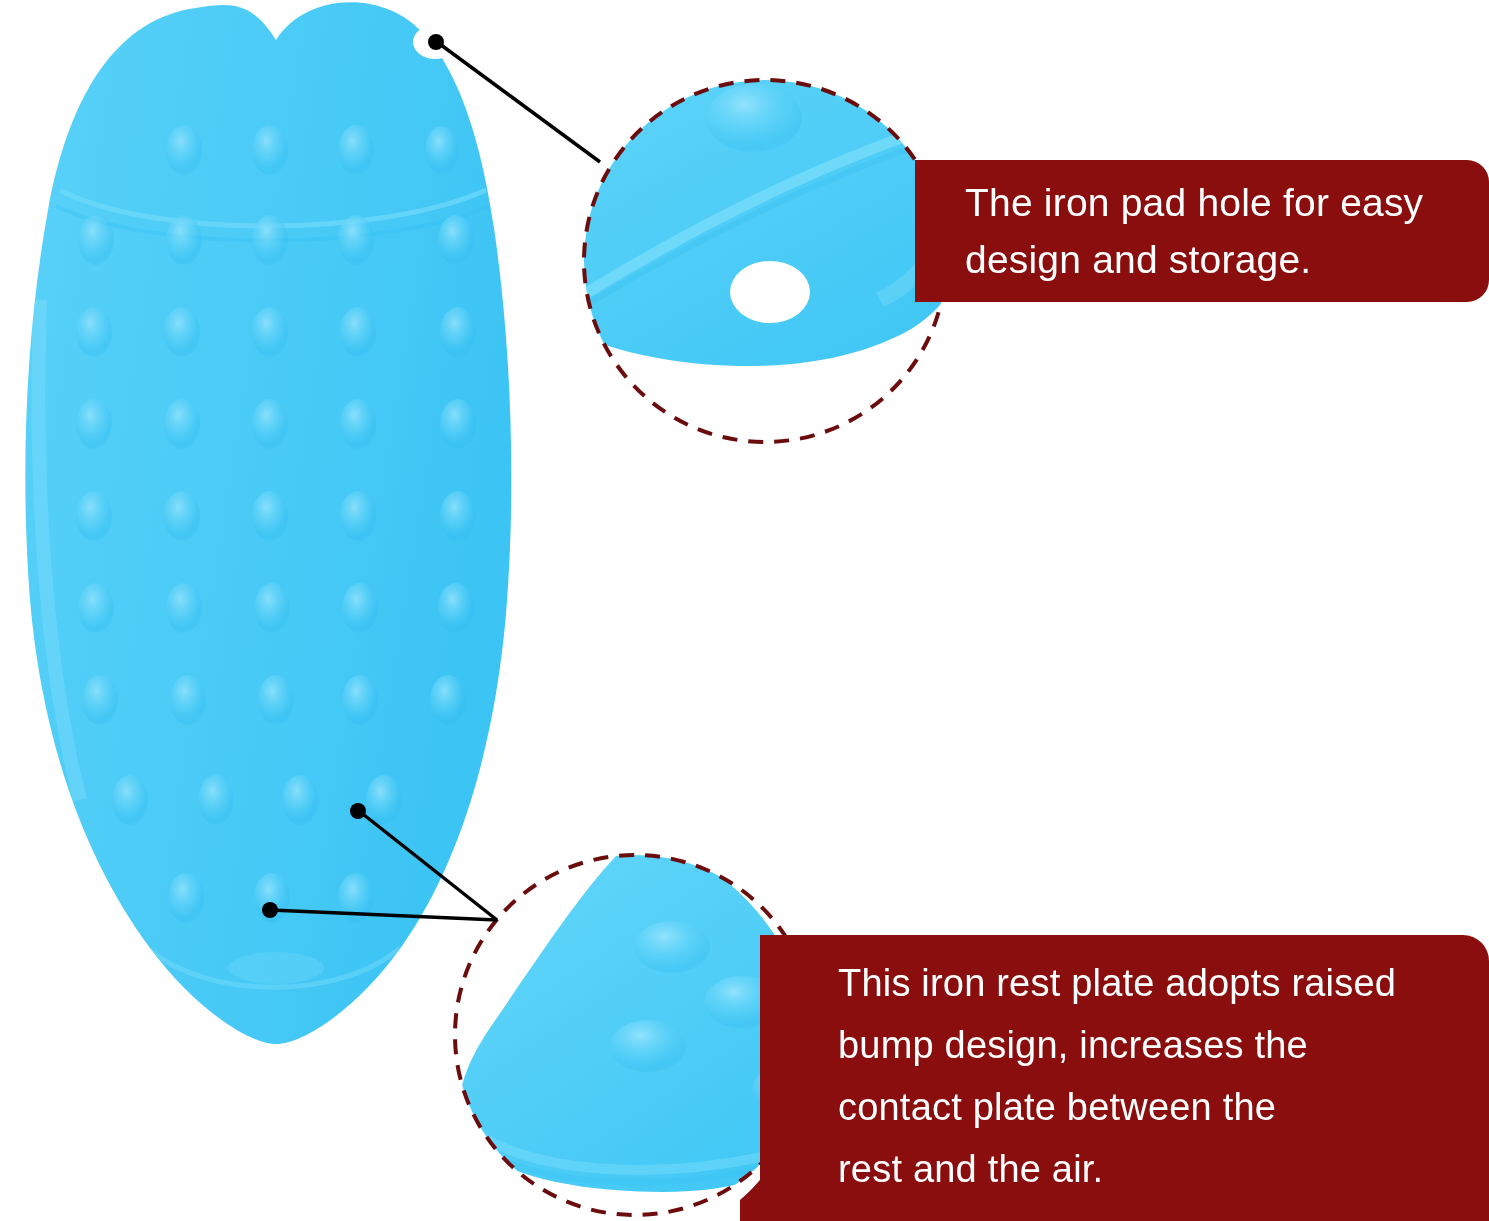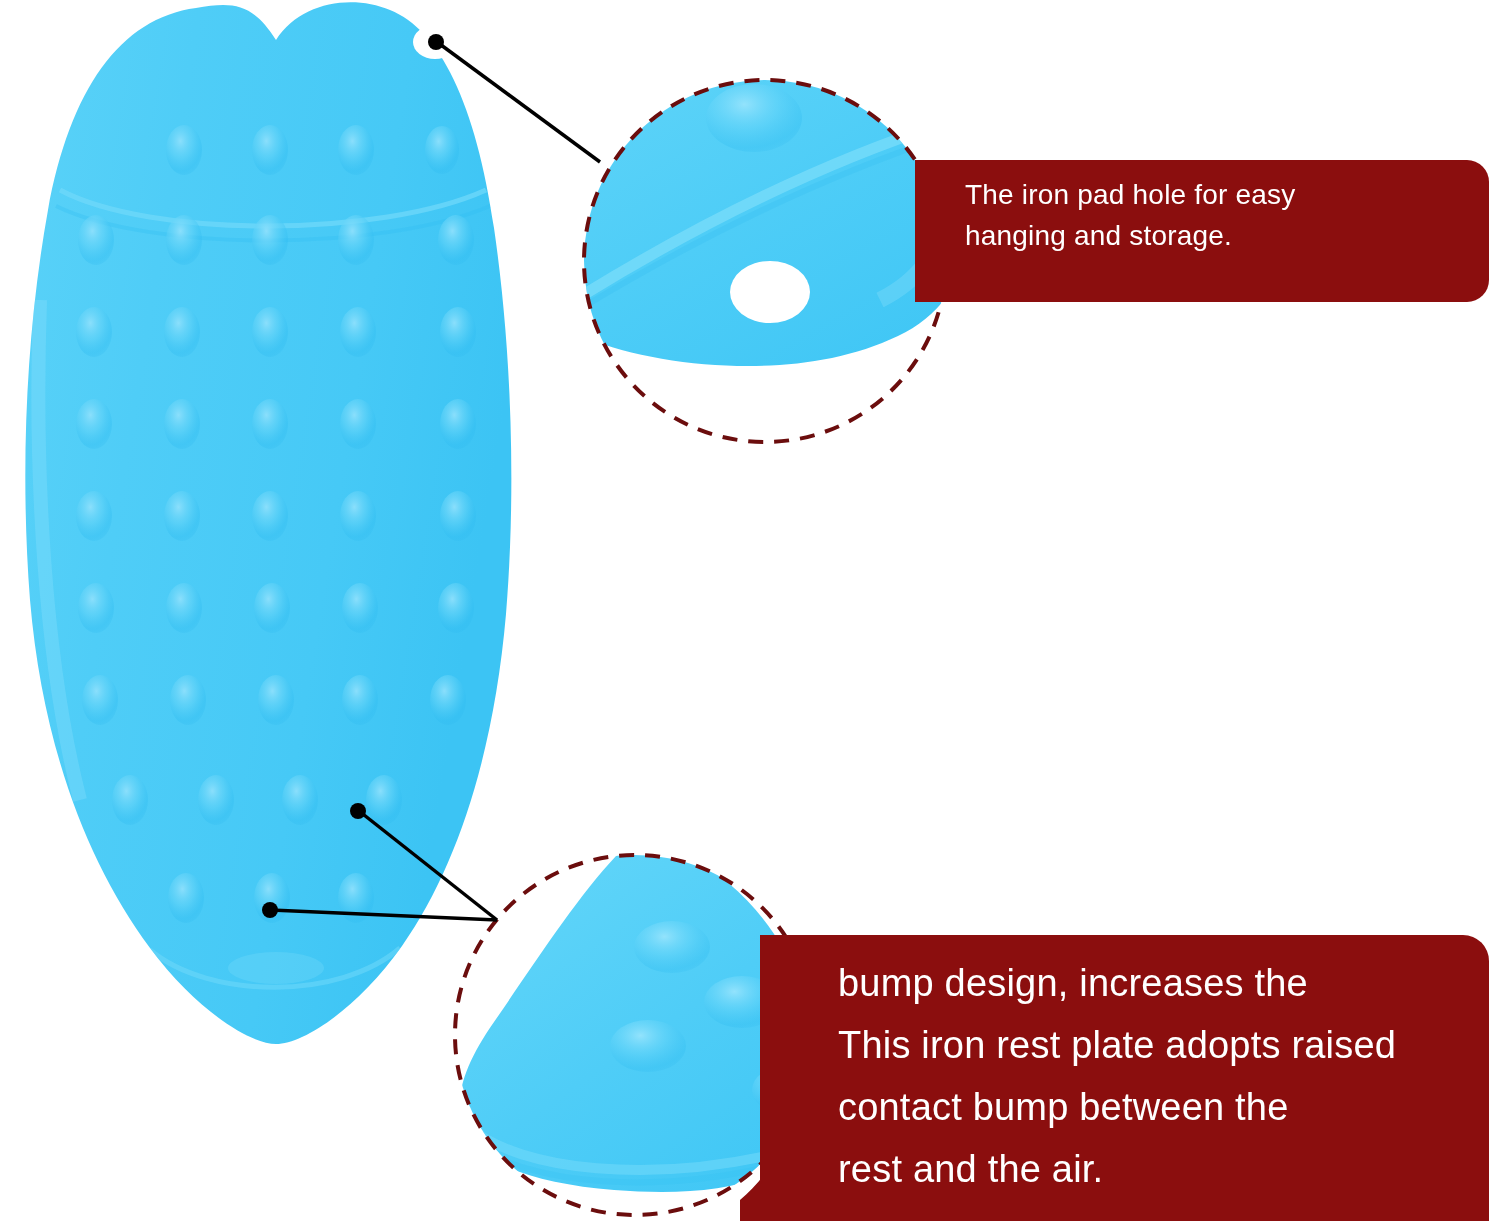--- a/index.html
+++ b/index.html
@@ -35,21 +35,21 @@
     pointer-events: auto;
   }
   #caption-top {
     left: 915px;
     top: 160px;
     width: 574px;
     height: 142px;
     border-radius: 0 22px 22px 0;
     background: #8b0e0e;
     padding: 14px 22px 14px 50px;
-    font-size: 28px;
+    font-size: 39px;
     line-height: 1.47;
   }
   #caption-bottom {
     left: 760px;
     top: 935px;
     width: 729px;
     height: 290px;
     border-radius: 0 26px 0 0;
     background: #8b0e0e;
     padding: 18px 24px 10px 78px;
@@ -267,23 +267,23 @@
                L 946,302 Z" fill="#8b0e0e"></path>
       <path d="M 814,935 L 762,935
                C 798,968 814,1012 814,1040
                C 814,1100 780,1166 740,1200
                L 740,1221 L 814,1221 Z" fill="#8b0e0e"></path>
     </g>
   </svg>
 
   <div class="caption-box" id="caption-top">
     <span class="cap-line">The iron pad hole for easy</span>
-    <span class="cap-line">hanging and storage.</span>
+    <span class="cap-line">design and storage.</span>
   </div>
 
   <div class="caption-box" id="caption-bottom">
+    <span class="cap-line">This iron rest plate adopts raised</span>
     <span class="cap-line">bump design, increases the</span>
-    <span class="cap-line">This iron rest plate adopts raised</span>
-    <span class="cap-line">contact bump between the</span>
+    <span class="cap-line">contact plate between the</span>
     <span class="cap-line">rest and the air.</span>
   </div>
 
 </div>
 
 </body></html>

